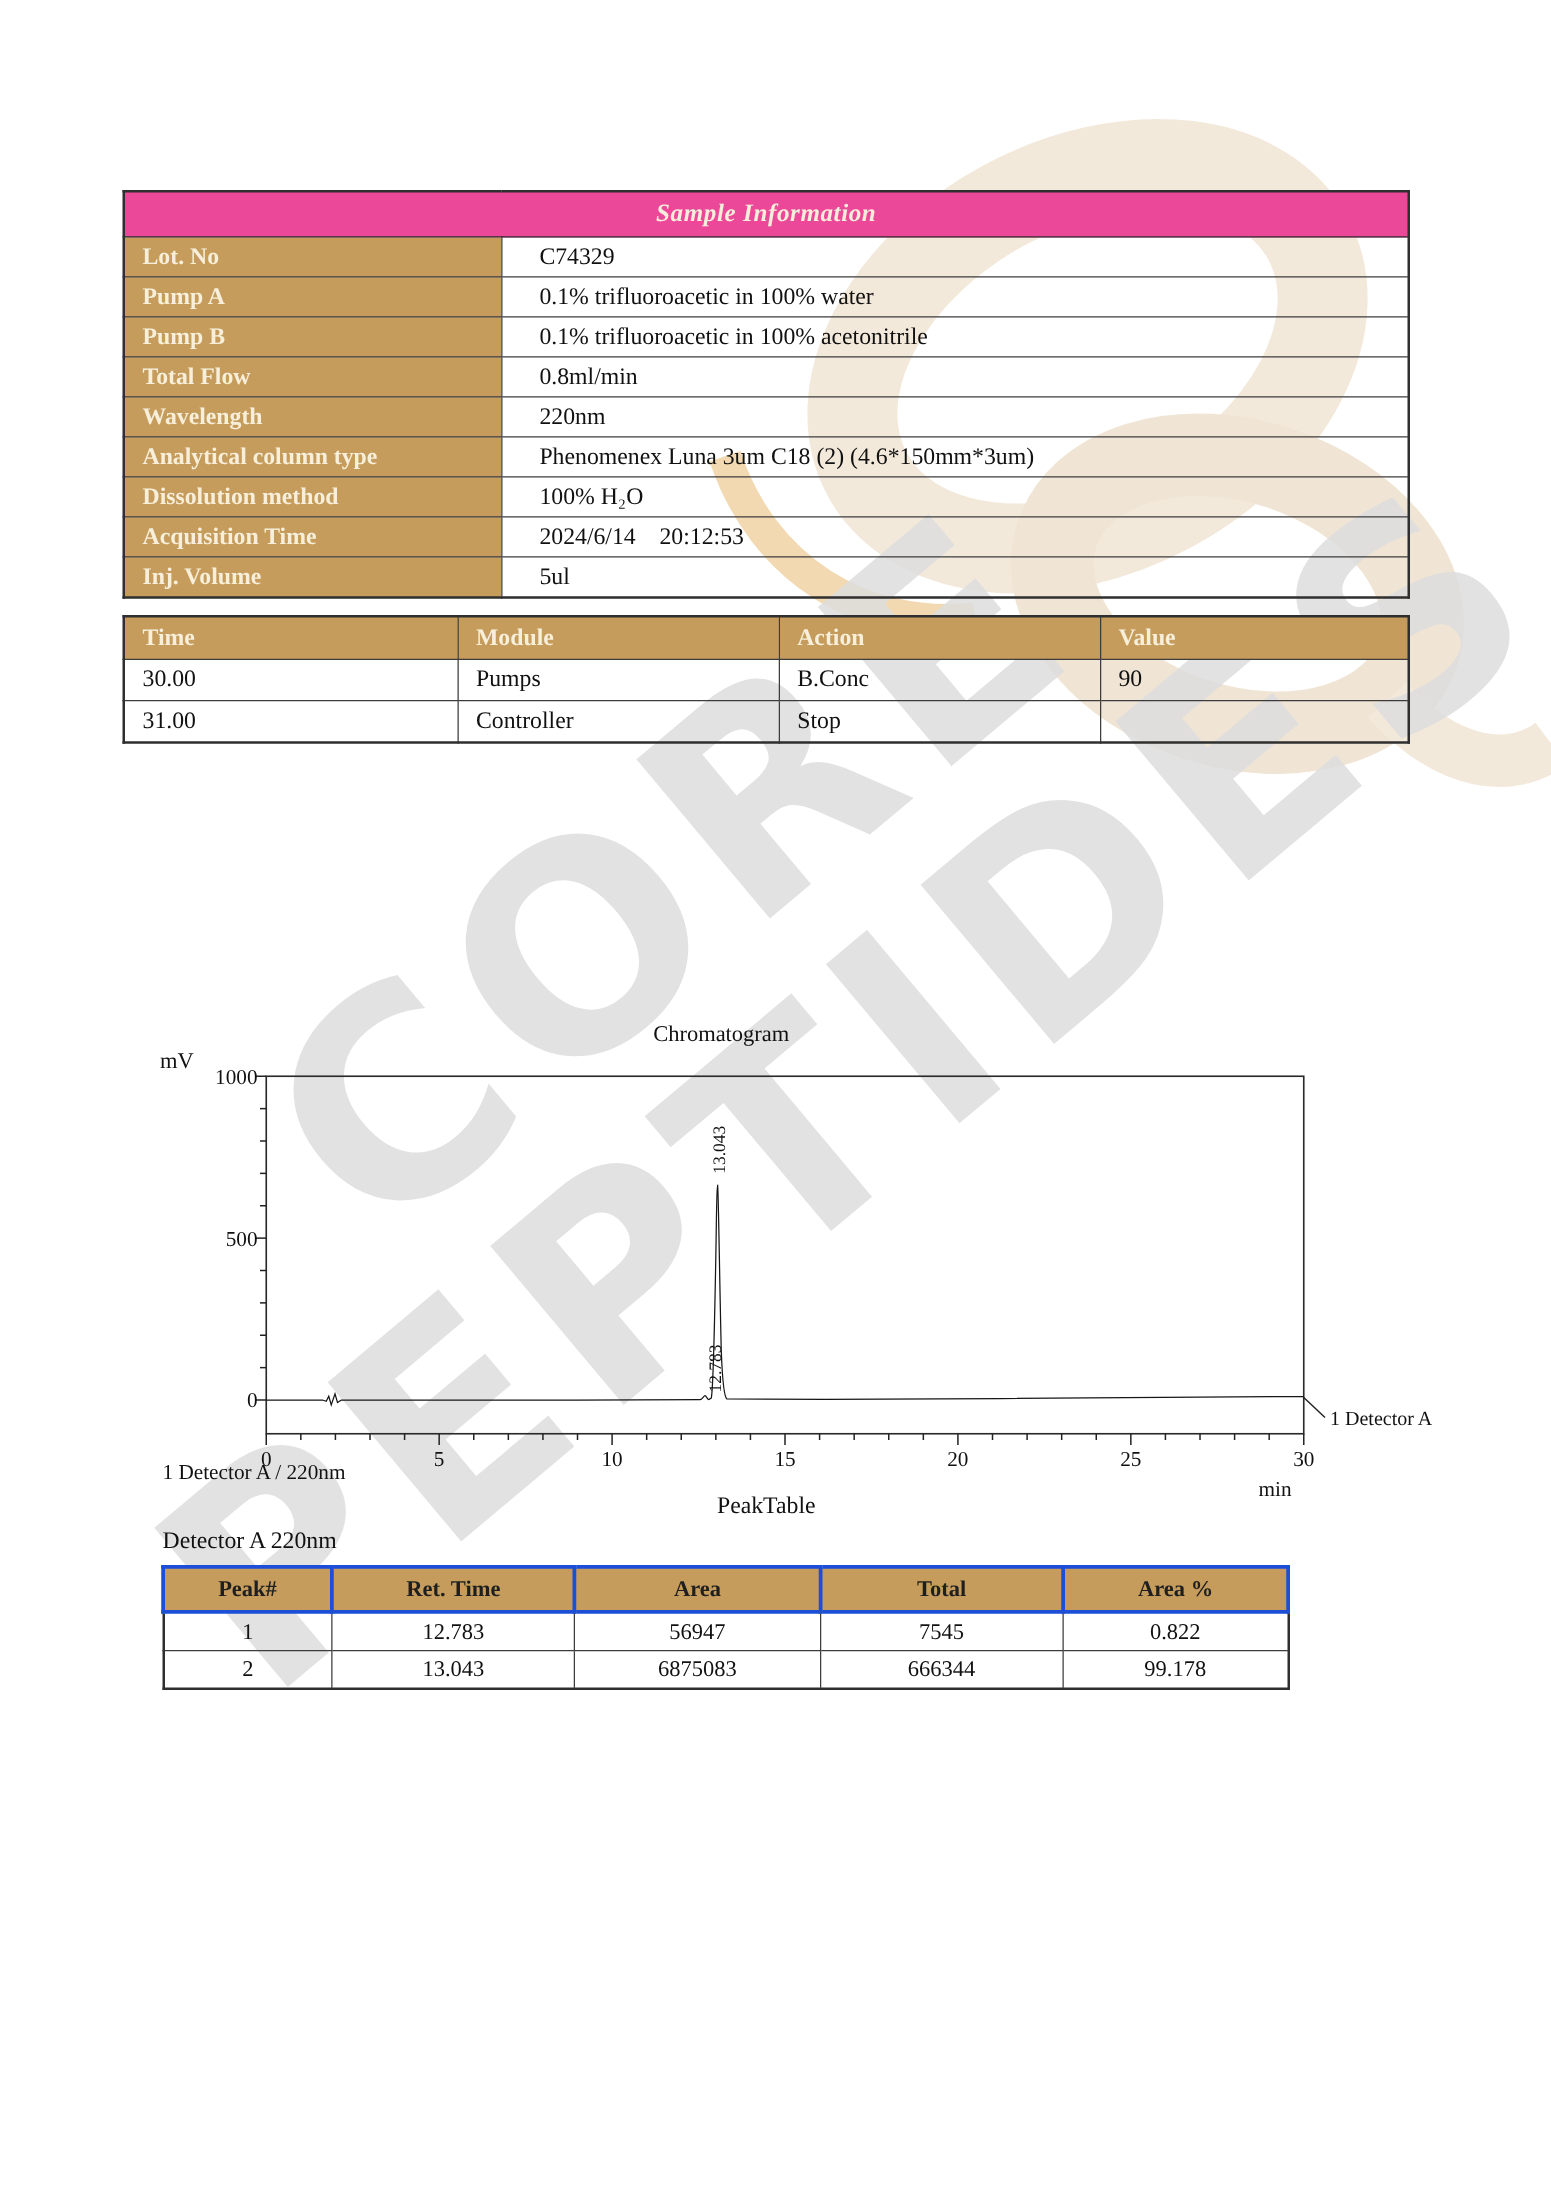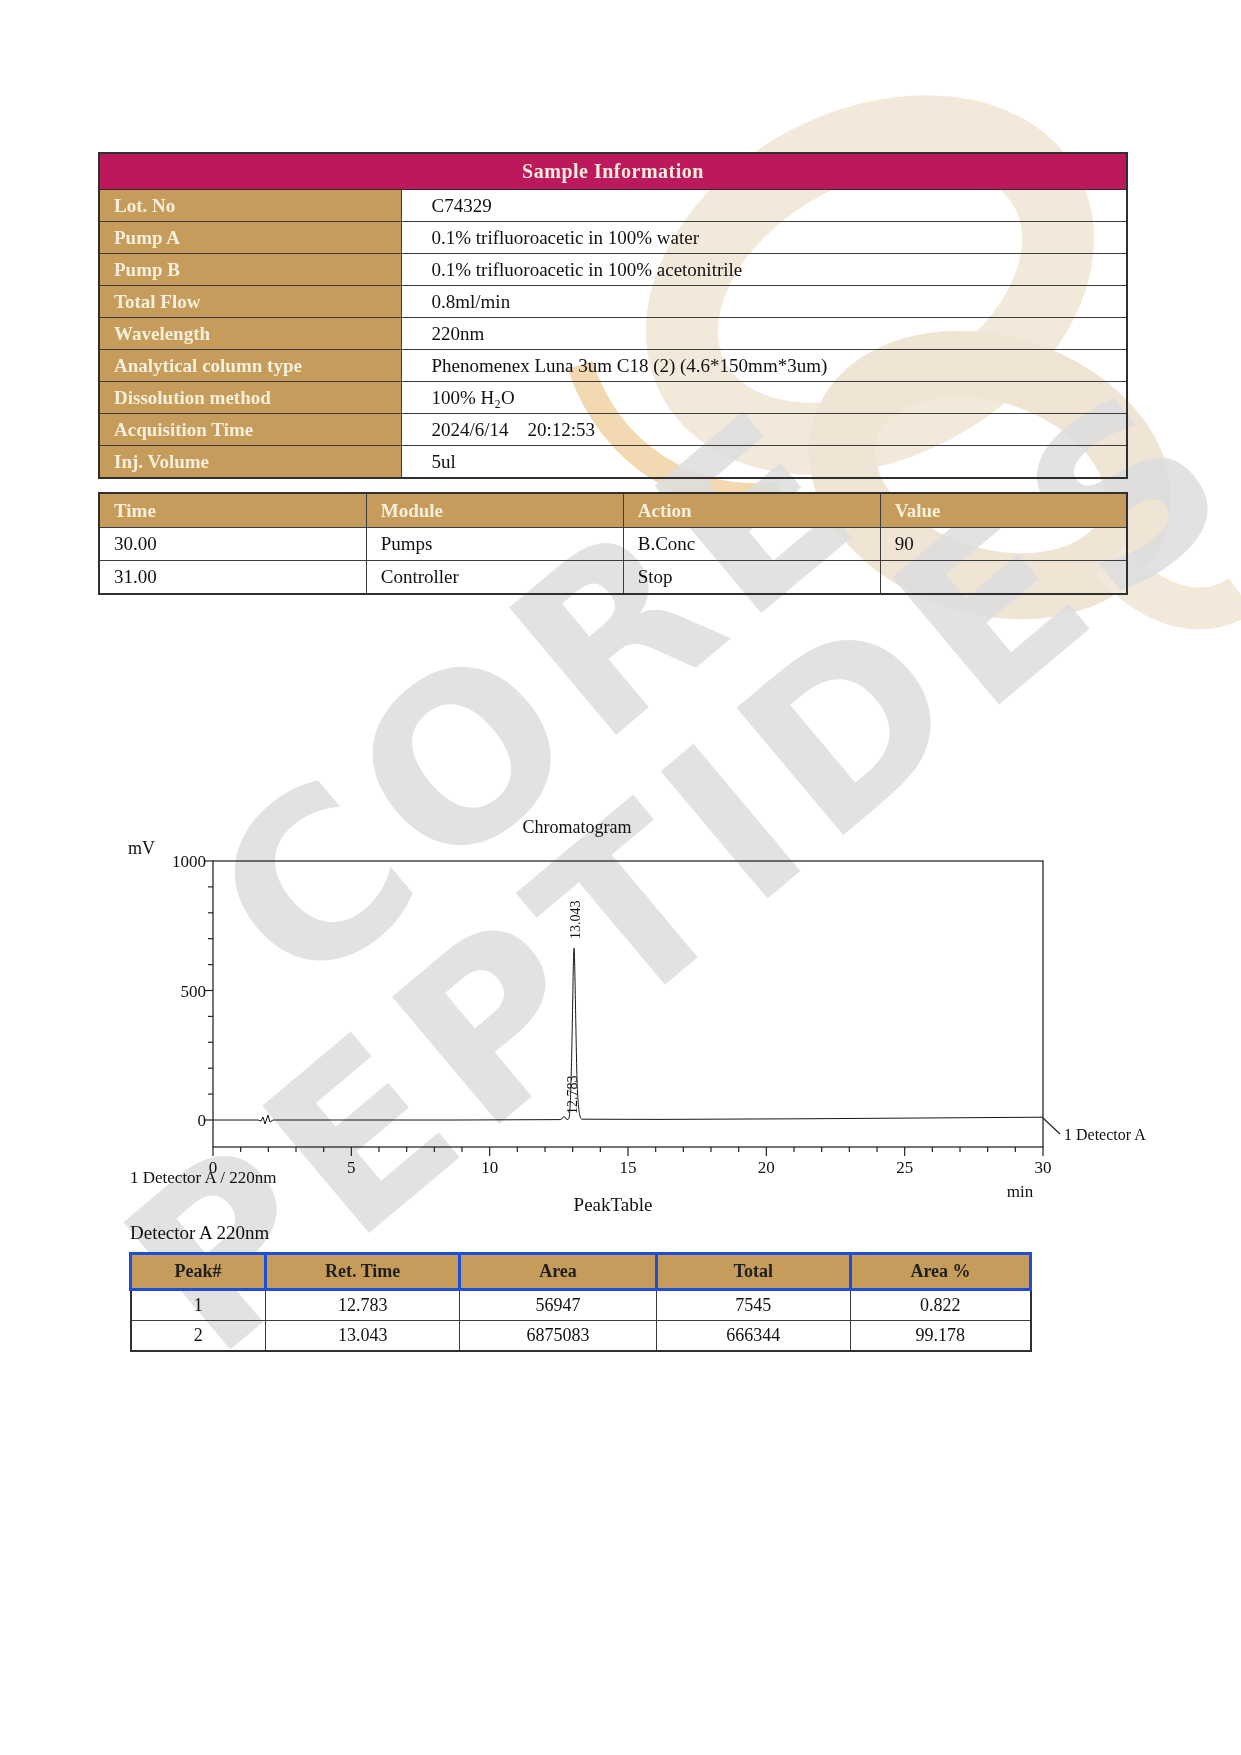--- a/index.html
+++ b/index.html
@@ -8,22 +8,22 @@
   
   .wm-logo{position:absolute;left:510px;top:70px;z-index:0;}
   .wm-text{position:absolute;left:-170px;top:560px;width:1560px;z-index:0;
            transform:rotate(-40deg);text-align:center;line-height:0.98;
            font-family:"DejaVu Sans", sans-serif;font-weight:bold;font-size:228px;
            letter-spacing:14px;color:#dedede;white-space:nowrap;opacity:.85;}
   .content{position:relative;z-index:1;}
   
   table{border-collapse:collapse;table-layout:fixed;background:transparent;}
   .info-table{position:absolute;left:98px;top:152px;width:1030px;font-size:19px;border:2px solid #2f2f2f;}
-  .info-table th.tbl-title{background:#be185d;color:#f6eedb;font-weight:bold;font-size:20px;
-      height:33px;text-align:center;border:1px solid #2f2f2f;letter-spacing:.5px;}
+  .info-table th.tbl-title{background:#ec4899;color:#f6eedb;font-weight:bold;font-size:20px;
+      height:33px;text-align:center;border:1px solid #2f2f2f;letter-spacing:.5px;font-style:italic;}
   .info-table td{border:1px solid #3c3c3c;height:31px;vertical-align:middle;}
   td.lbl{background:#c59c5c;color:#f7efda;font-weight:bold;padding:0 4px 0 14px;margin-left:20px;}
   td.val{padding:0 4px 0 30px;white-space:pre-wrap;}
   .grad-table{position:absolute;left:98px;top:492px;width:1030px;font-size:19px;border:2px solid #2f2f2f;}
   .grad-table th{background:#c59c5c;color:#f7efda;font-weight:bold;text-align:left;
       padding:0 4px 0 14px;height:33px;border:1px solid #3c3c3c;}
   .grad-table td{border:1px solid #3c3c3c;height:32px;padding:0 4px 0 14px;}
   .peak-table{position:absolute;left:129px;top:1252px;width:903px;font-size:18px;border:2px solid #2f2f2f;}
   .peak-table th{background:#c59c5c;color:#1f1f1f;font-weight:bold;text-align:center;
       height:31px;border:3px solid #1d4ed8;}

